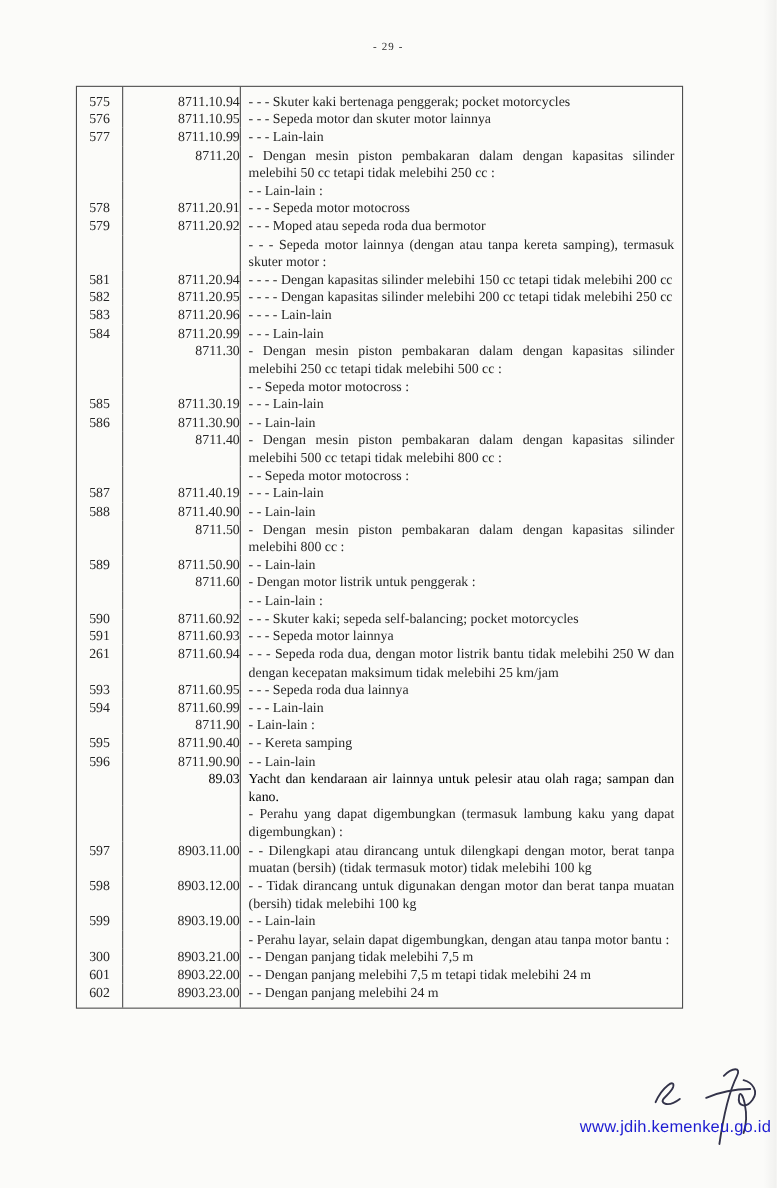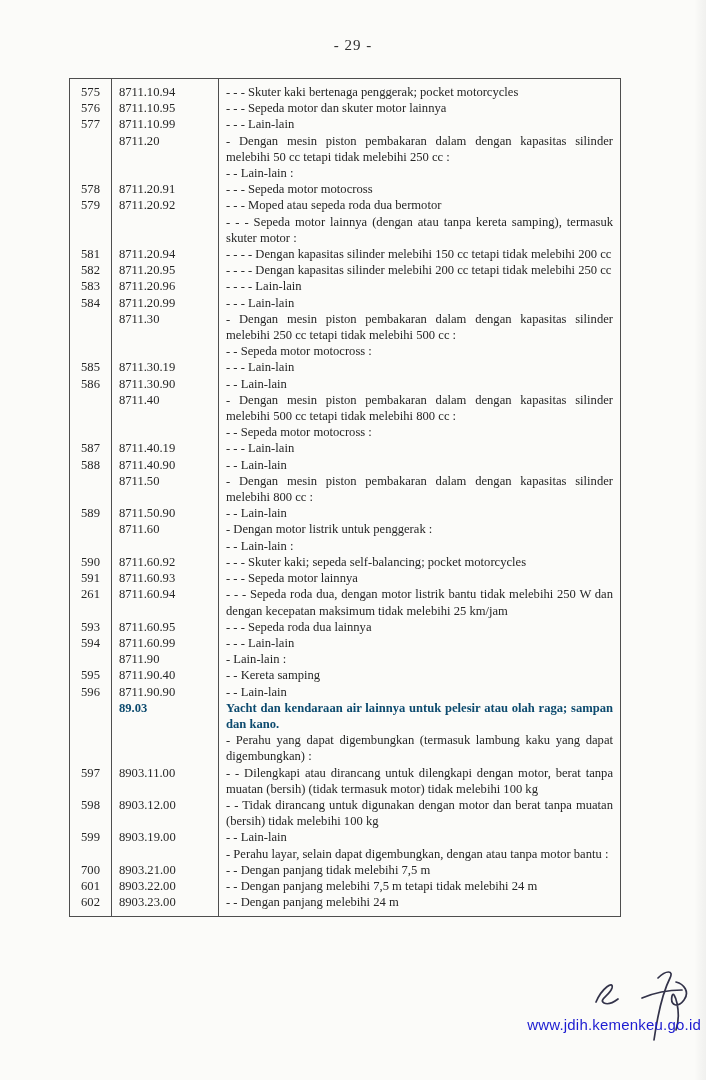--- a/index.html
+++ b/index.html
@@ -10,45 +10,46 @@
     overflow: hidden;
     font-family: "Liberation Serif", serif;
   }
   .edge-shade {
     position: absolute; right: 0; top: 0; width: 12px; height: 1080px;
     background: linear-gradient(to right, rgba(0,0,0,0), rgba(0,0,0,0.045));
   }
   .page-number {
     position: absolute; top: 37px; left: 0; width: 100%;
     text-align: center;
-    font-size: 15px; color: #2e2e2e; letter-spacing: 1px;
+    font-size: 10px; color: #2e2e2e; letter-spacing: 1px;
   }
   .hs-table {
     position: absolute; left: 69px; top: 78px; width: 552px;
     border: 1px solid #4e4e4e;
     box-sizing: border-box;
   }
   .row { display: flex; align-items: stretch; }
   .cell {
     font-size: 12.6px; line-height: 16.2px; color: #262626;
     box-sizing: border-box;
   }
   .cell.no {
     width: 42px; flex: none; text-align: center;
     border-right: 1px solid #4e4e4e;
   }
   .cell.code {
     width: 107px; flex: none; padding-left: 7px;
     border-right: 1px solid #4e4e4e;
+    text-align: right;
   }
   .cell.desc {
     flex: 1; padding: 0 7px;
     text-align: justify;
   }
-  .row.bold .cell.code, .row.bold .cell.desc { font-weight: bold; color: #0c4a6e; }
+  .row.bold .cell.code, .row.bold .cell.desc { font-weight: normal; color: #000000; }
   .row:first-child .cell { padding-top: 5px; }
   .row:last-child .cell { padding-bottom: 6px; }
   .footer-url {
     position: absolute; top: 1016px; right: 5px;
     font-family: "Liberation Sans", sans-serif;
     font-size: 15px; letter-spacing: 0.2px;
   }
   .signature {
     position: absolute; left: 572px; top: 968px;
   }
@@ -284,21 +285,21 @@
     <div class="cell desc">- - Lain-lain</div>
   </div>
 
   <div class="row">
     <div class="cell no"></div>
     <div class="cell code"></div>
     <div class="cell desc">- Perahu layar, selain dapat digembungkan, dengan atau tanpa motor bantu :</div>
   </div>
 
   <div class="row">
-    <div class="cell no">700</div>
+    <div class="cell no">300</div>
     <div class="cell code">8903.21.00</div>
     <div class="cell desc">- - Dengan panjang tidak melebihi 7,5 m</div>
   </div>
 
   <div class="row">
     <div class="cell no">601</div>
     <div class="cell code">8903.22.00</div>
     <div class="cell desc">- - Dengan panjang melebihi 7,5 m tetapi tidak melebihi 24 m</div>
   </div>
 

